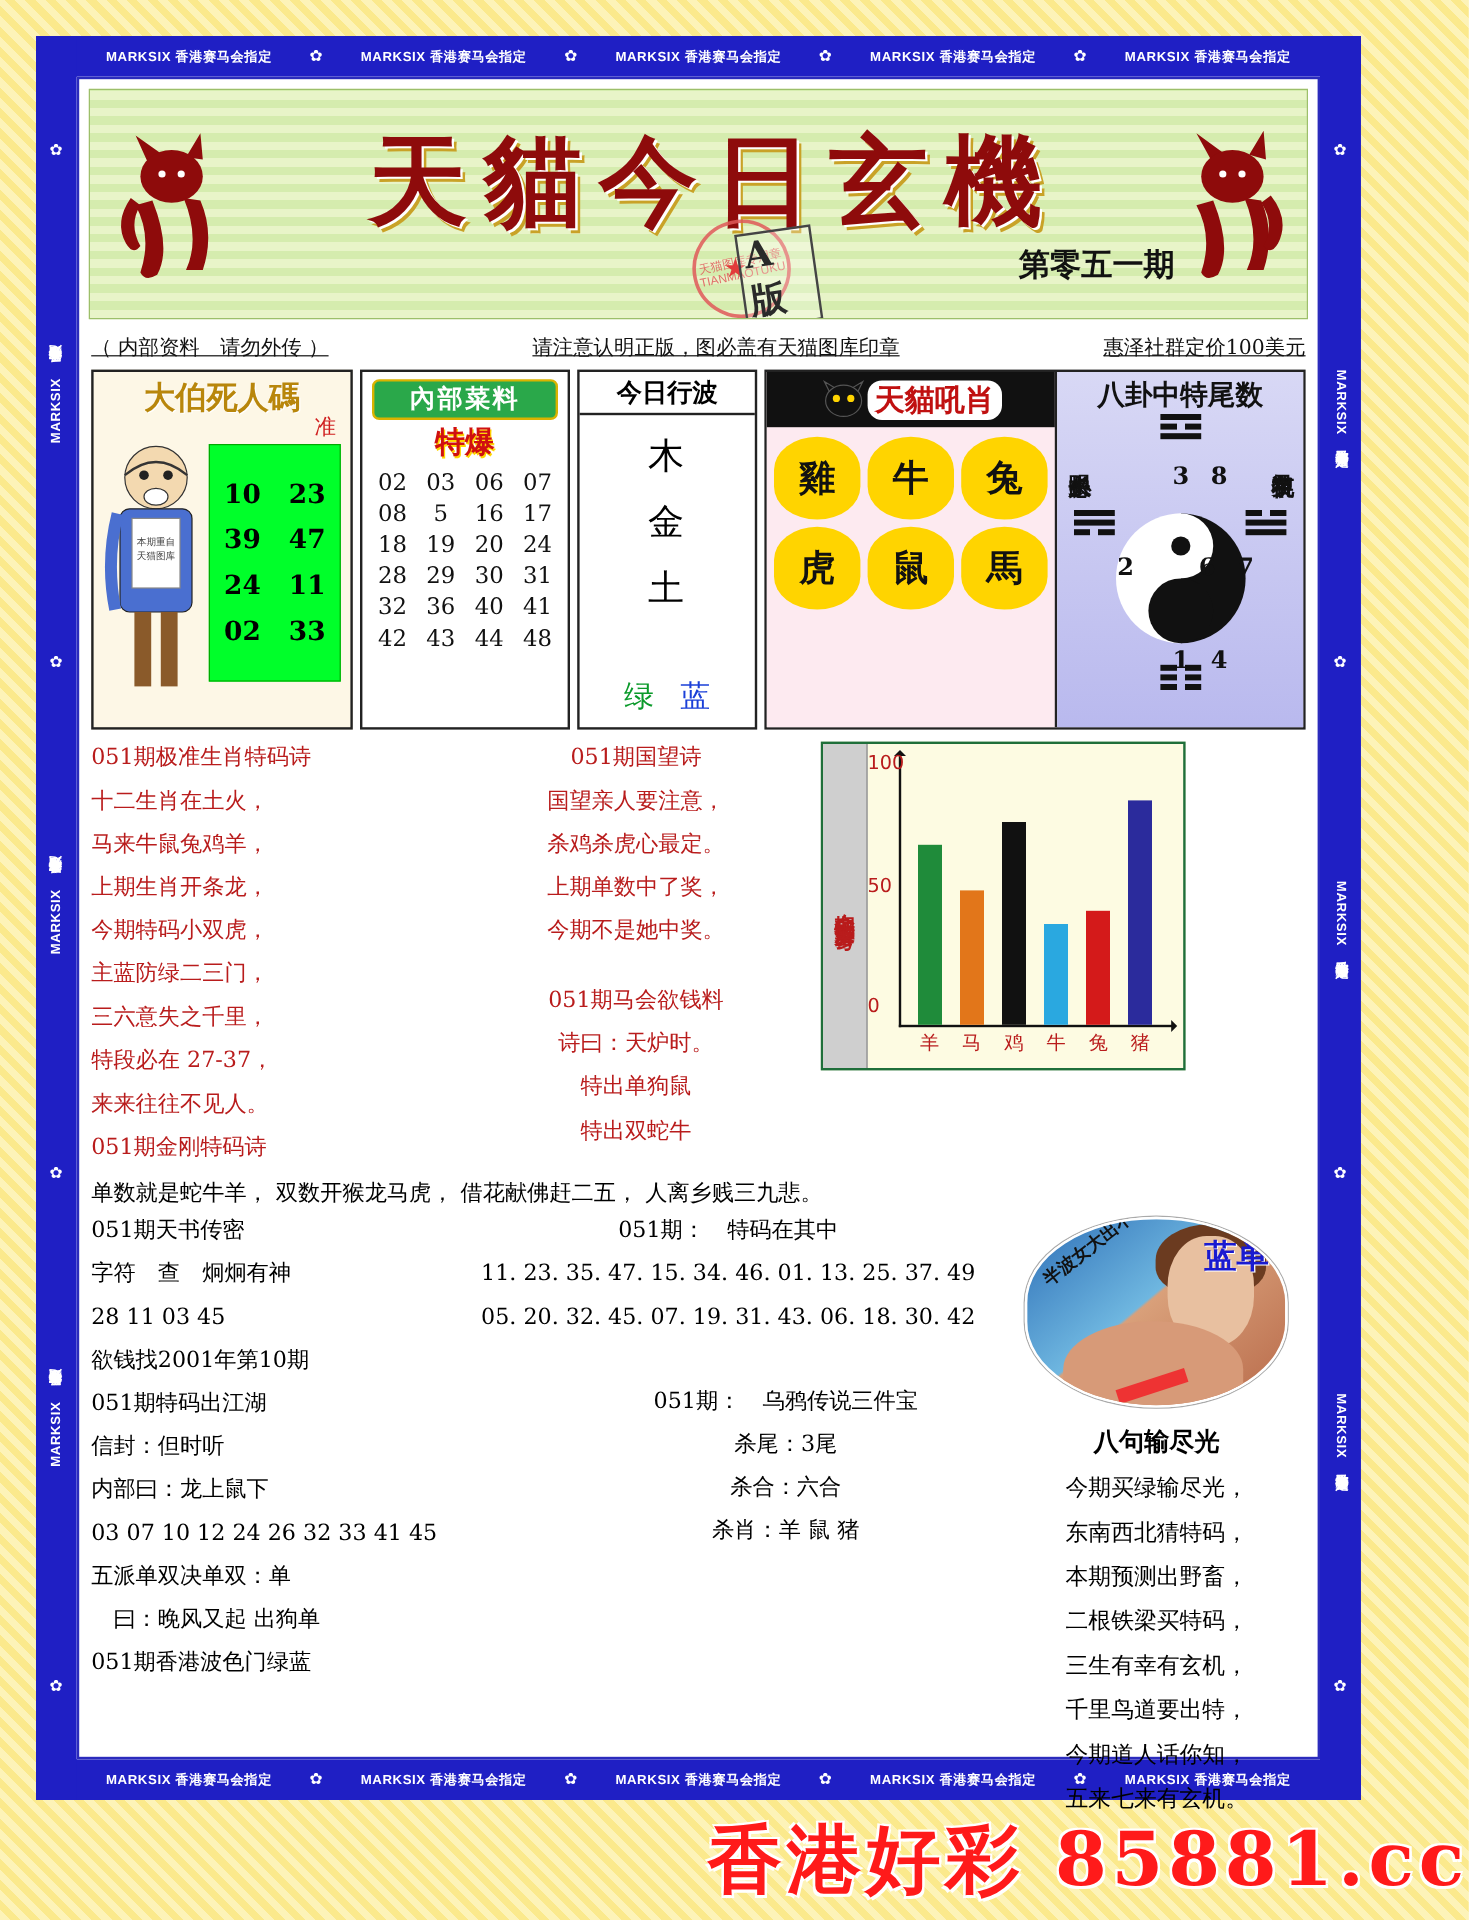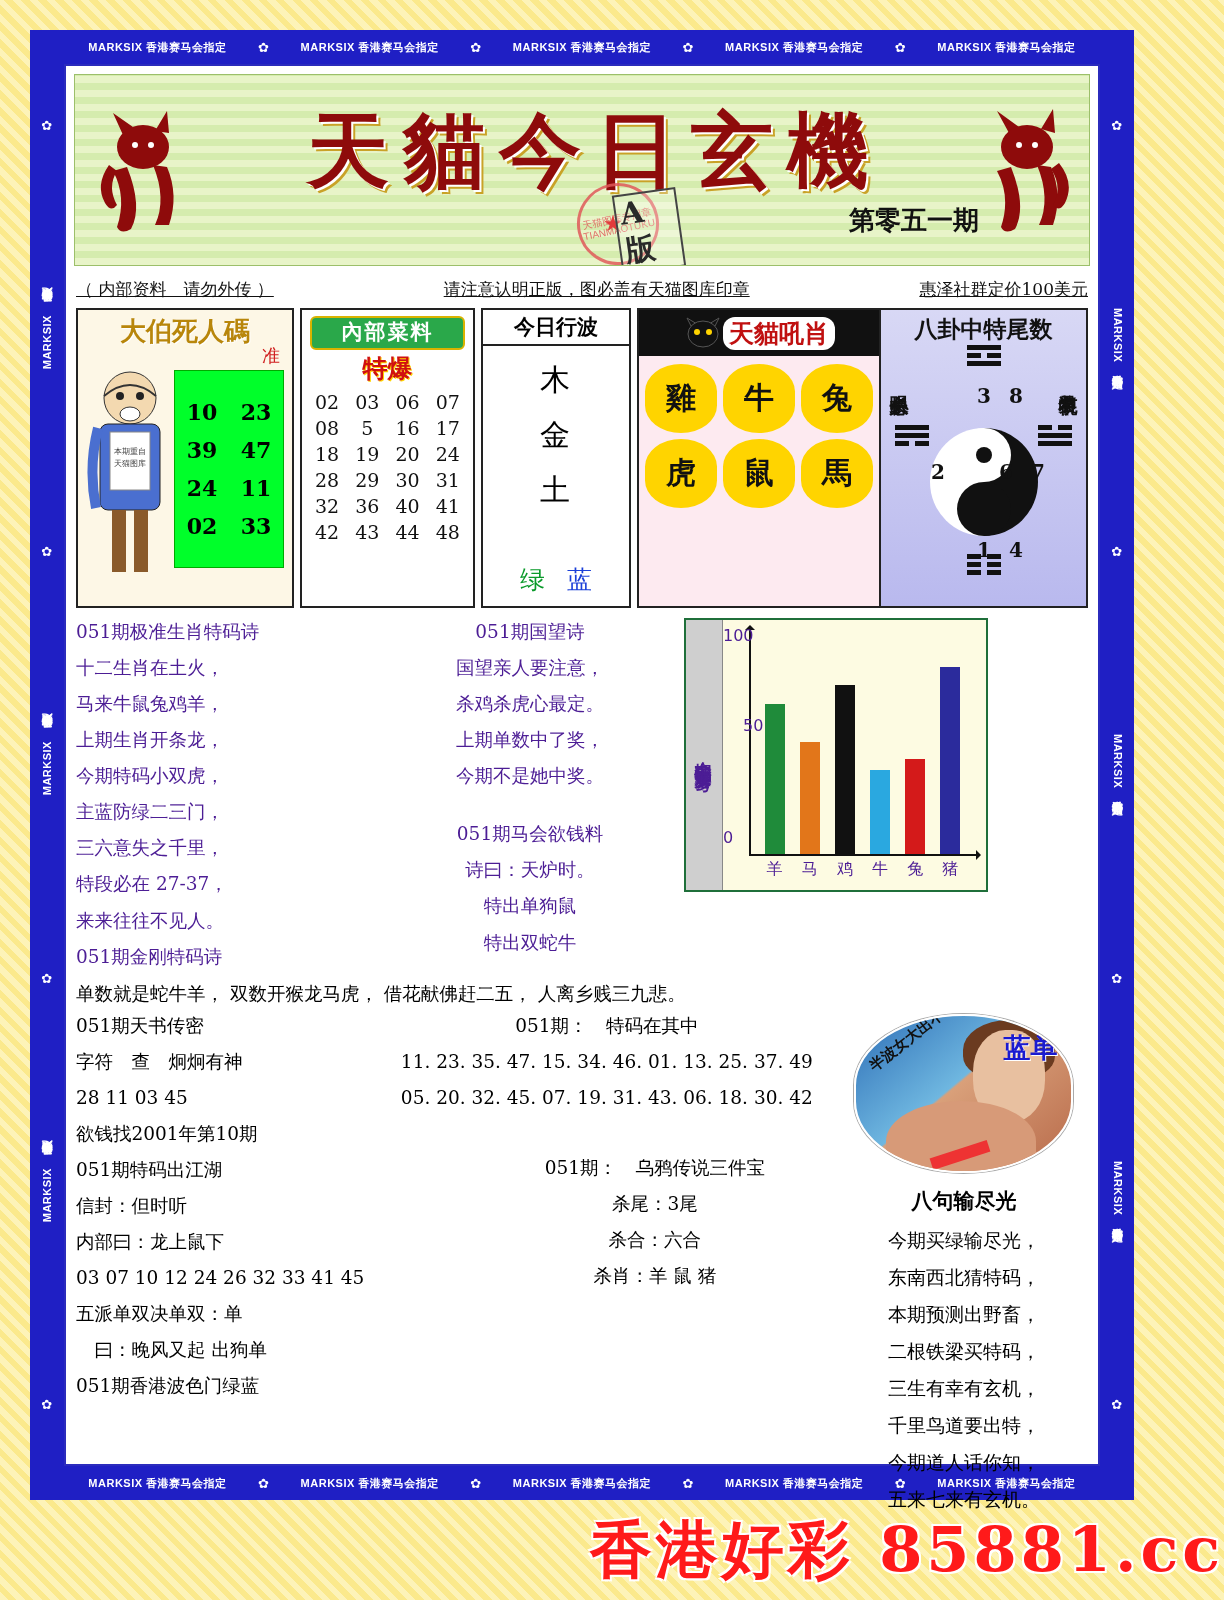--- a/index.html
+++ b/index.html
@@ -198,21 +198,21 @@
   .bnum{position:absolute;font-family:"DejaVu Serif",serif;font-size:20px;font-weight:bold;color:#111;}
   .vtxt{
     position:absolute;writing-mode:vertical-rl;font-family:"DejaVu Serif",serif;
     font-size:19px;font-weight:bold;color:#111;
   }
   .trigram{position:absolute;width:34px;}
   .trigram i{display:block;height:5px;background:#111;margin:3px 0;}
   .trigram i.brk{background:linear-gradient(90deg,#111 0 40%,transparent 40% 60%,#111 60% 100%);}
 
   
-  .content{margin:6px 10px;display:flex;gap:4px;font-family:"DejaVu Serif","Liberation Serif",serif;color:#4c1d95;}
+  .content{margin:6px 10px;display:flex;gap:4px;font-family:"DejaVu Serif","Liberation Serif",serif;color:#b91c1c;}
   .col{}
   .colA{width:300px;font-size:18.5px;line-height:1.95;}
   .colB{width:300px;font-size:18.5px;line-height:1.95;text-align:center;}
   .colC{width:auto;flex:1;}
 
   .chartbox{
     width:300px;height:270px;border:2px solid #1f6f3a;background:#fdfbe2;
     display:flex;margin-top:4px;
   }
   .chart-title{
@@ -542,21 +542,21 @@
         <div>特出双蛇牛</div>
       </div>
 
       <div class="col colC">
         <div class="chartbox">
           <div class="chart-title">今期特码走势参考</div>
           <div class="plot">
             <div class="axisY"></div>
             <div class="axisX"></div>
             <div class="ytick" style="top:6px;">100</div>
-            <div class="ytick" style="top:96px;margin-left:20px;">50</div>
+            <div class="ytick" style="top:108px;">50</div>
             <div class="ytick" style="top:208px;">0</div>
             <div class="bars">
               <div class="bar" style="height: 68%; background: rgb(31, 139, 58);"></div>
               <div class="bar" style="height: 51%; background: rgb(226, 118, 26);"></div>
               <div class="bar" style="height: 77%; background: rgb(17, 17, 17);"></div>
               <div class="bar" style="height: 38%; background: rgb(42, 168, 224);"></div>
               <div class="bar" style="height: 43%; background: rgb(212, 26, 26);"></div>
               <div class="bar" style="height: 85%; background: rgb(43, 43, 156);"></div>
             </div>
             <div class="xlabels">

